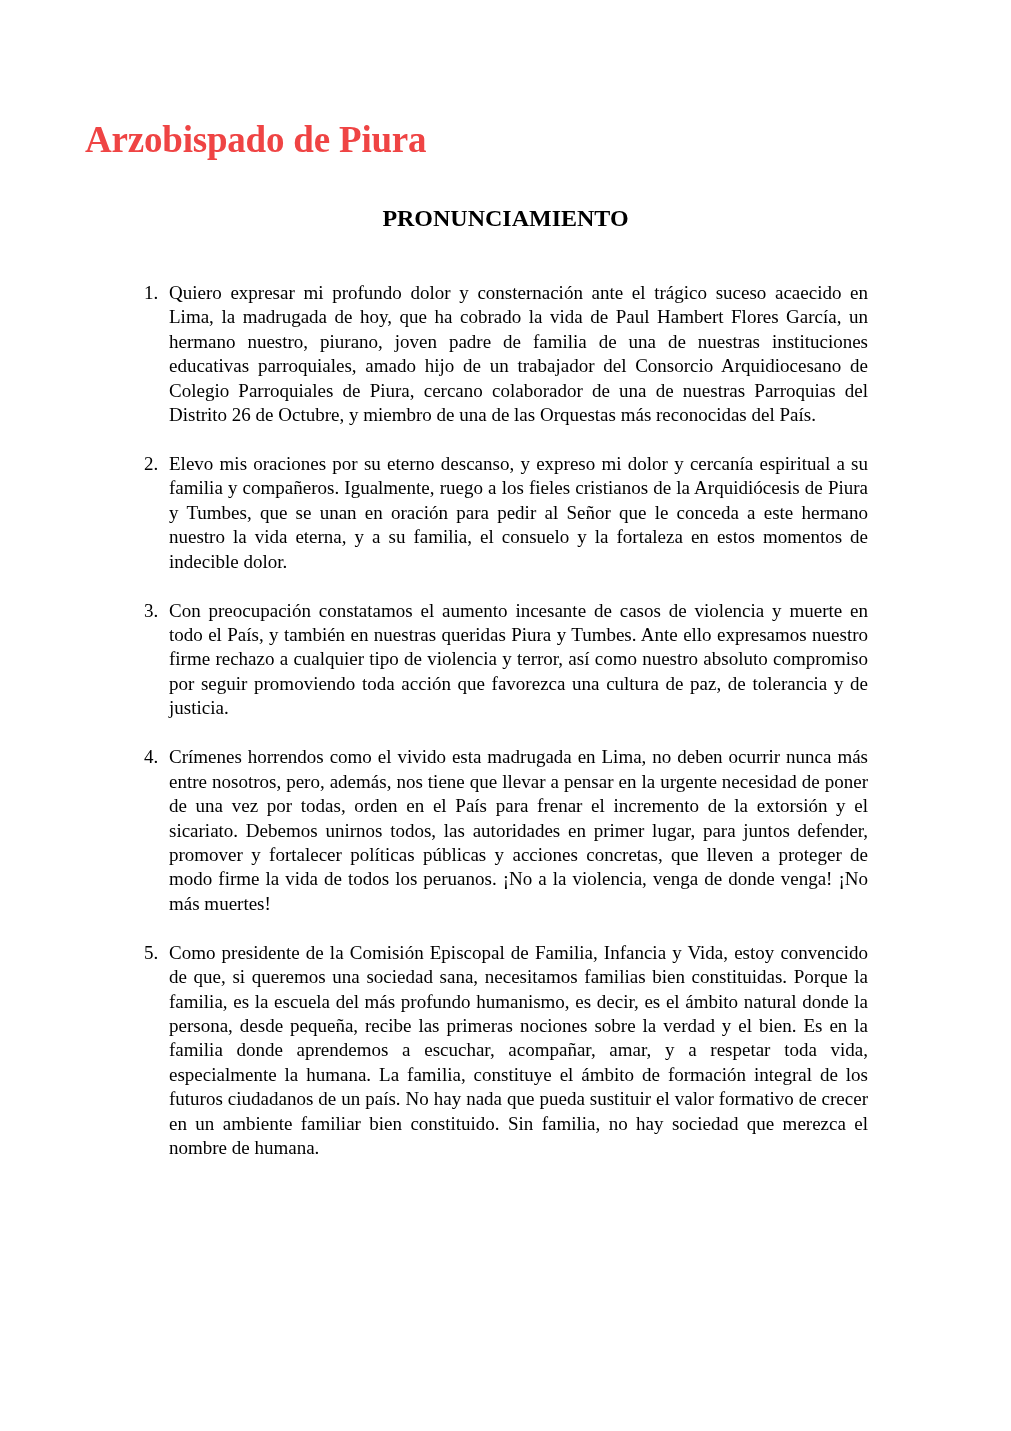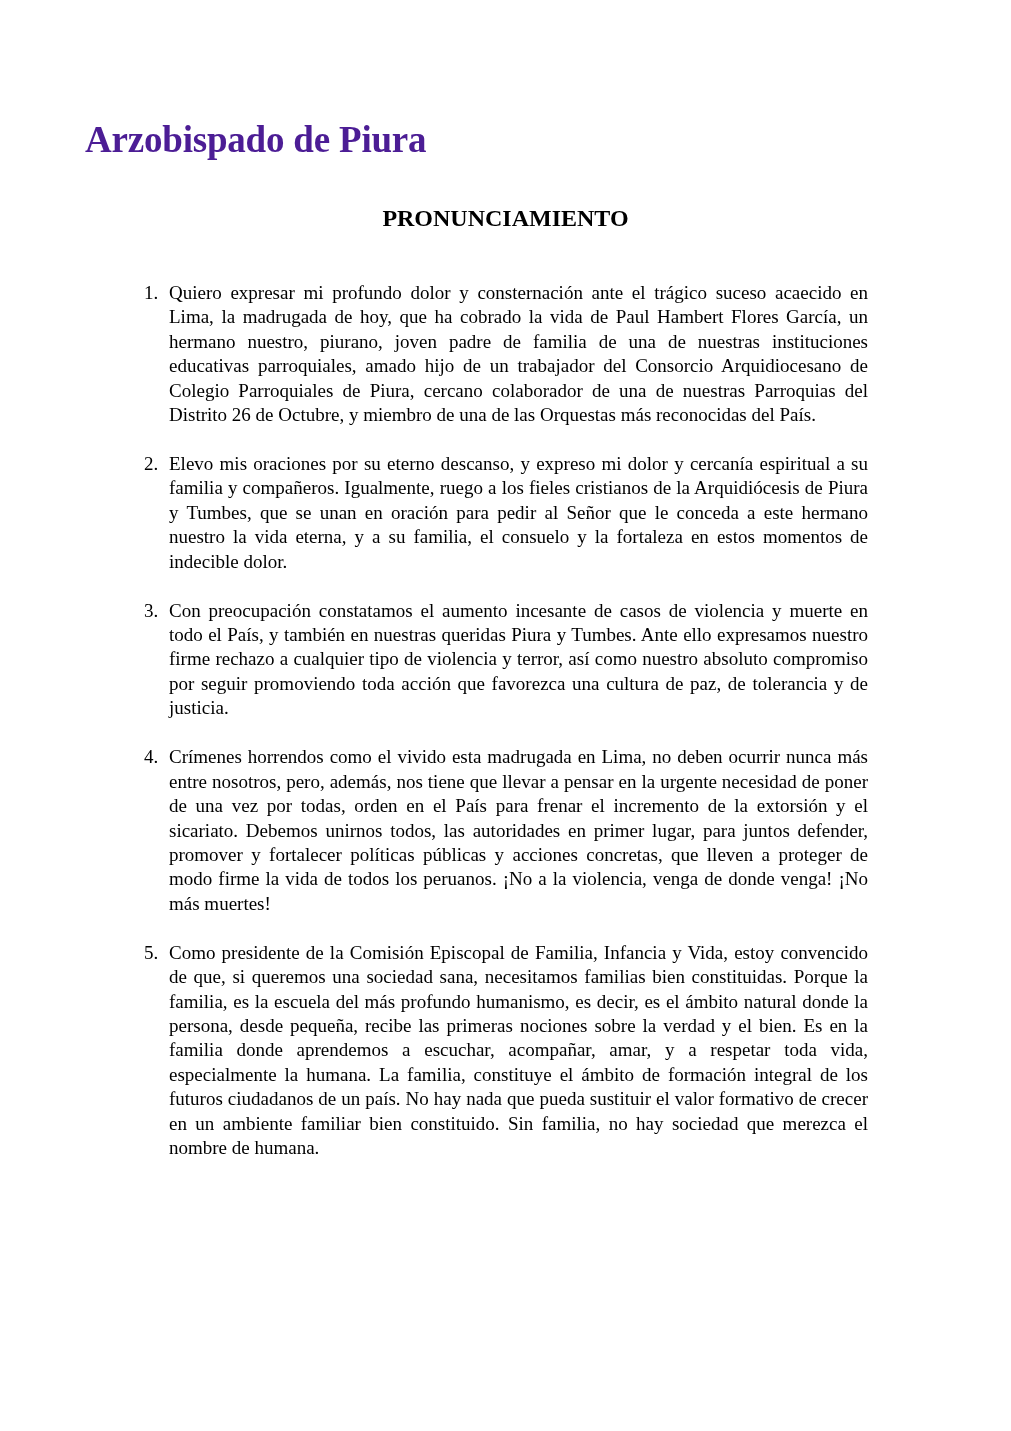--- a/index.html
+++ b/index.html
@@ -56,21 +56,21 @@
     }
     .point-num {
       position: absolute;
       left: 7px;
       top: 0;
     }
   </style>
 </head>
 <body>
 
-<h1 class="org-title" style="color: #4c1d95;">Arzobispado de Piura</h1>
+<h1 class="org-title" style="color: #ef4444;">Arzobispado de Piura</h1>
 
 <h2 class="doc-title">PRONUNCIAMIENTO</h2>
 
 <ol class="points">
   <li class="point">
     <span class="point-num">1.</span>
     <span class="point-text">Quiero expresar mi profundo dolor y consternación ante el trágico suceso acaecido en Lima, la madrugada de hoy, que ha cobrado la vida de Paul Hambert Flores García, un hermano nuestro, piurano, joven padre de familia de una de nuestras instituciones educativas parroquiales, amado hijo de un trabajador del Consorcio Arquidiocesano de Colegio Parroquiales de Piura, cercano colaborador de una de nuestras Parroquias del Distrito 26 de Octubre, y miembro de una de las Orquestas más reconocidas del País.</span>
   </li>
   <li class="point">
     <span class="point-num">2.</span>

